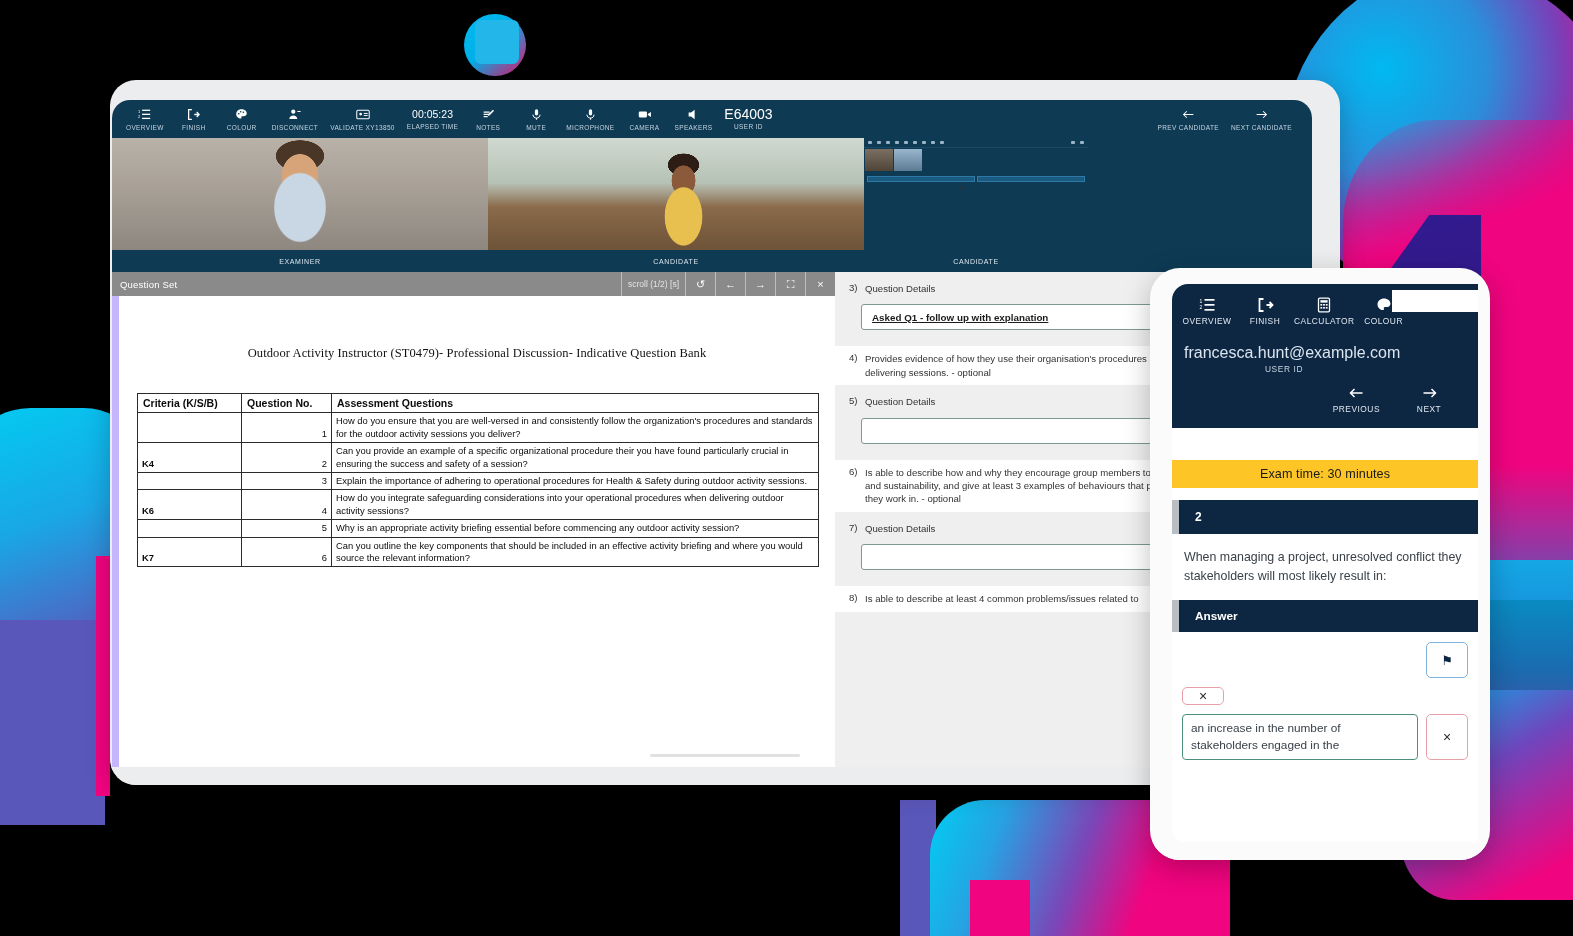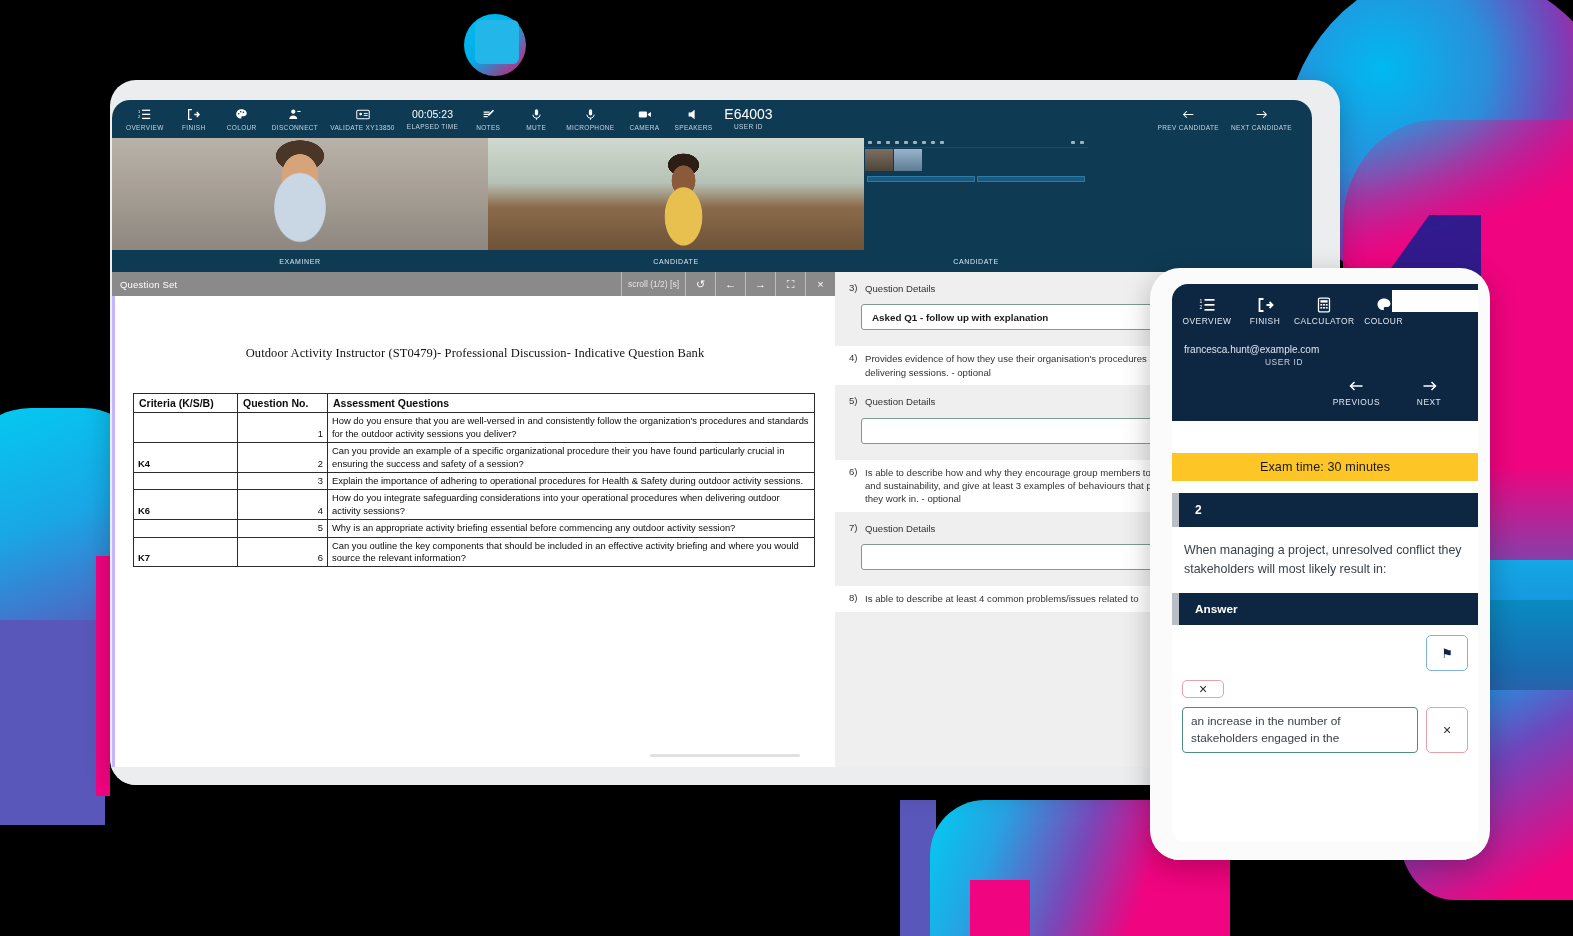--- a/index.html
+++ b/index.html
@@ -178,21 +178,21 @@
   .qset-scroll {
     font-size: 8.5px; color: #e4e4e4; padding: 0 6px; height: 24px;
     display: flex; align-items: center; border-left: 1px solid #bdbdbd;
   }
   .qset-btn {
     width: 30px; height: 24px; display: flex; align-items: center; justify-content: center;
     border-left: 1px solid #bdbdbd; font-size: 11px; color: #fff; cursor: pointer;
   }
   .doc {
     height: 488px; background: #fff; padding: 0 18px;
-    border-left: 3px solid #c4b5fd; overflow: hidden; position: relative;
+    border-left: 7px solid #c4b5fd; overflow: hidden; position: relative;
   }
   .doc-title {
     text-align: center; font-family: "Liberation Serif", serif;
     font-size: 12.5px; color: #111; margin-top: 50px; letter-spacing: .1px;
   }
   table.qtable {
     margin-top: 32px; width: 682px; border-collapse: collapse;
     font-family: "Liberation Sans", sans-serif;
   }
   table.qtable td, table.qtable th {
@@ -214,21 +214,21 @@
   }
   .cl-item { display: flex; margin-bottom: 2px; }
   .cl-num { width: 16px; flex: none; color: #333; }
   .cl-text { line-height: 13.4px; color: #333; }
   .cl-white { background: #ffffff; margin-left: -14px; padding: 6px 0 6px 14px; }
   .cl-white .cl-item { margin-bottom: 0; }
   .cl-input {
     margin: 9px 0 16px 12px; height: 26px; width: 430px;
     border: 1px solid #7d9b90; border-radius: 3px; background: #fff;
     display: flex; align-items: center; padding-left: 10px;
-    font-size: 9.8px; font-weight: bold; color: #1b1b1b;
+    font-size: 9.8px; font-weight: bold; color: #1b1b1b; text-decoration: underline;
   }
   .cl-input.empty { font-weight: normal; }
   .cl-scrollbar {
     position: absolute; right: 2px; top: 0; width: 5px; height: 100%;
   }
   .cl-thumb { position: absolute; right: 0; width: 5px; background: #b7b7b7; border-radius: 3px; }
 
   
   .bezel-bottom {
     position: absolute; left: 0; bottom: 0; width: 100%; height: 18px;
@@ -264,21 +264,21 @@
   .ph-tool .ic { height: 17px; font-size: 14px; display: flex; align-items: center; }
   .ph-tool .lb { font-size: 8.4px; color: #dfe7ef; letter-spacing: .5px; margin-top: 3px; white-space: nowrap; }
   .ph-cover {
     position: absolute; right: 0; top: 6px; width: 86px; height: 22px; background: #fff;
   }
   .ph-row2 { display: flex; align-items: flex-start; padding: 14px 0 0 10px; }
   .ph-timer { display:flex; flex-direction: column; align-items: center; min-width: 92px; }
   .ph-timer .tv { font-size: 15.5px; color: #fff; letter-spacing: .4px; }
   .ph-timer .tl { font-size: 8.4px; color: #dfe7ef; letter-spacing: .5px; margin-top: 2px; }
   .ph-email { text-align: left; padding: 18px 0 0 12px; }
-  .ph-email .em { font-size: 10px; color: #dbe5ef; }
+  .ph-email .em { font-size: 16px; color: #dbe5ef; }
   .ph-email .ul { font-size: 8.4px; color: #c7d3de; letter-spacing: .6px; text-align: center; width: 200px; margin-top: 2px;}
   .ph-nav { display: flex; justify-content: flex-end; gap: 26px; padding: 10px 26px 4px 0; }
   .ph-nav .ph-tool { min-width: 46px; }
   .ph-exam {
     background: #fdc526; color: #1a1a1a; text-align: center;
     font-size: 12.6px; padding: 7px 0; letter-spacing: .1px; margin-top: 32px;
   }
   .ph-qnum {
     background: #0d2642; color: #fff; font-size: 12px; font-weight: bold;
     padding: 10px 0 10px 16px; border-left: 7px solid #b9bec4; margin-top: 12px;

